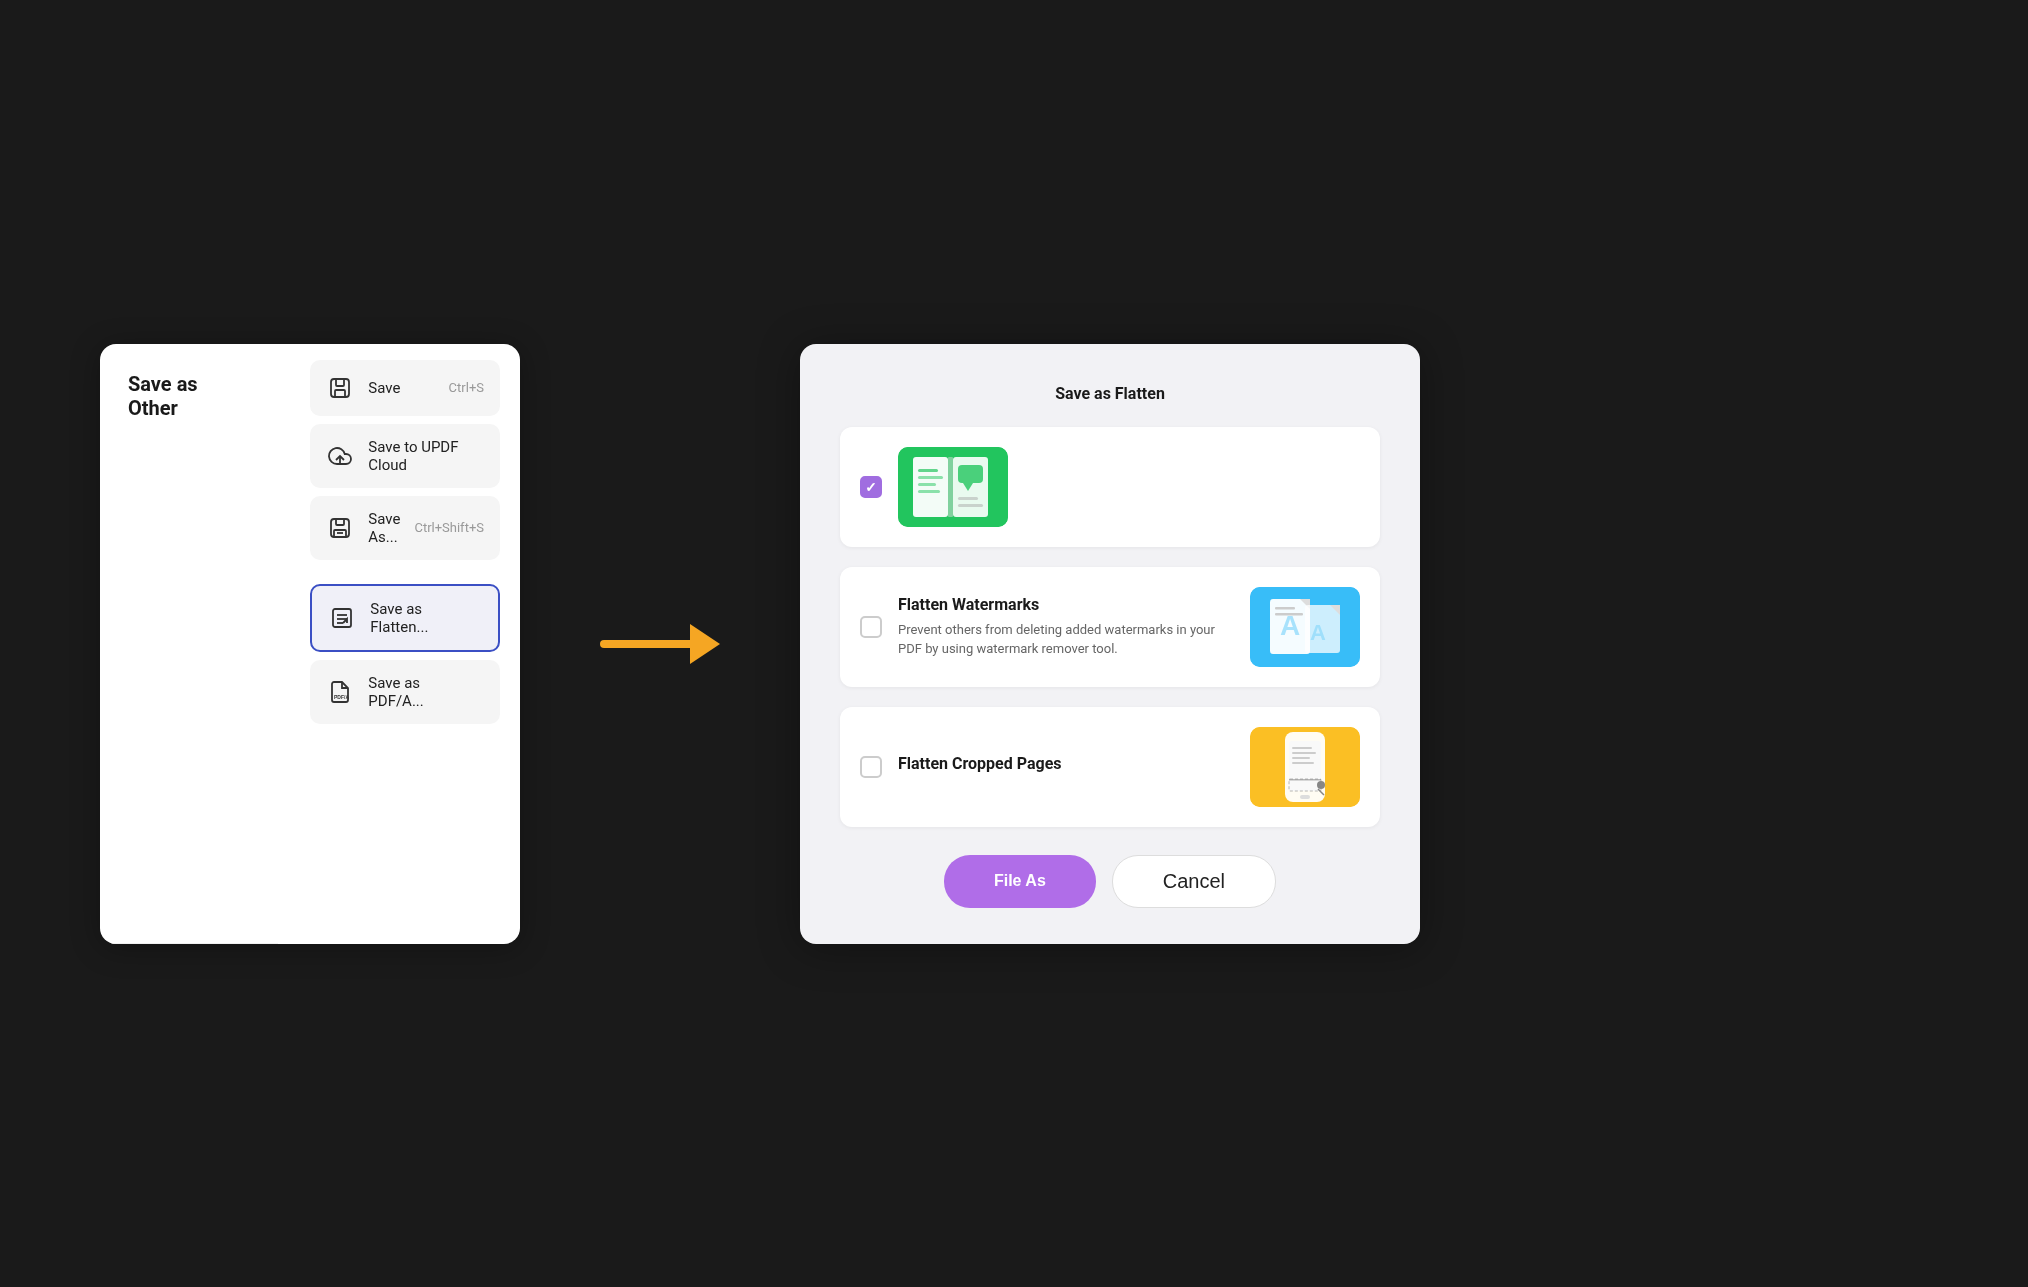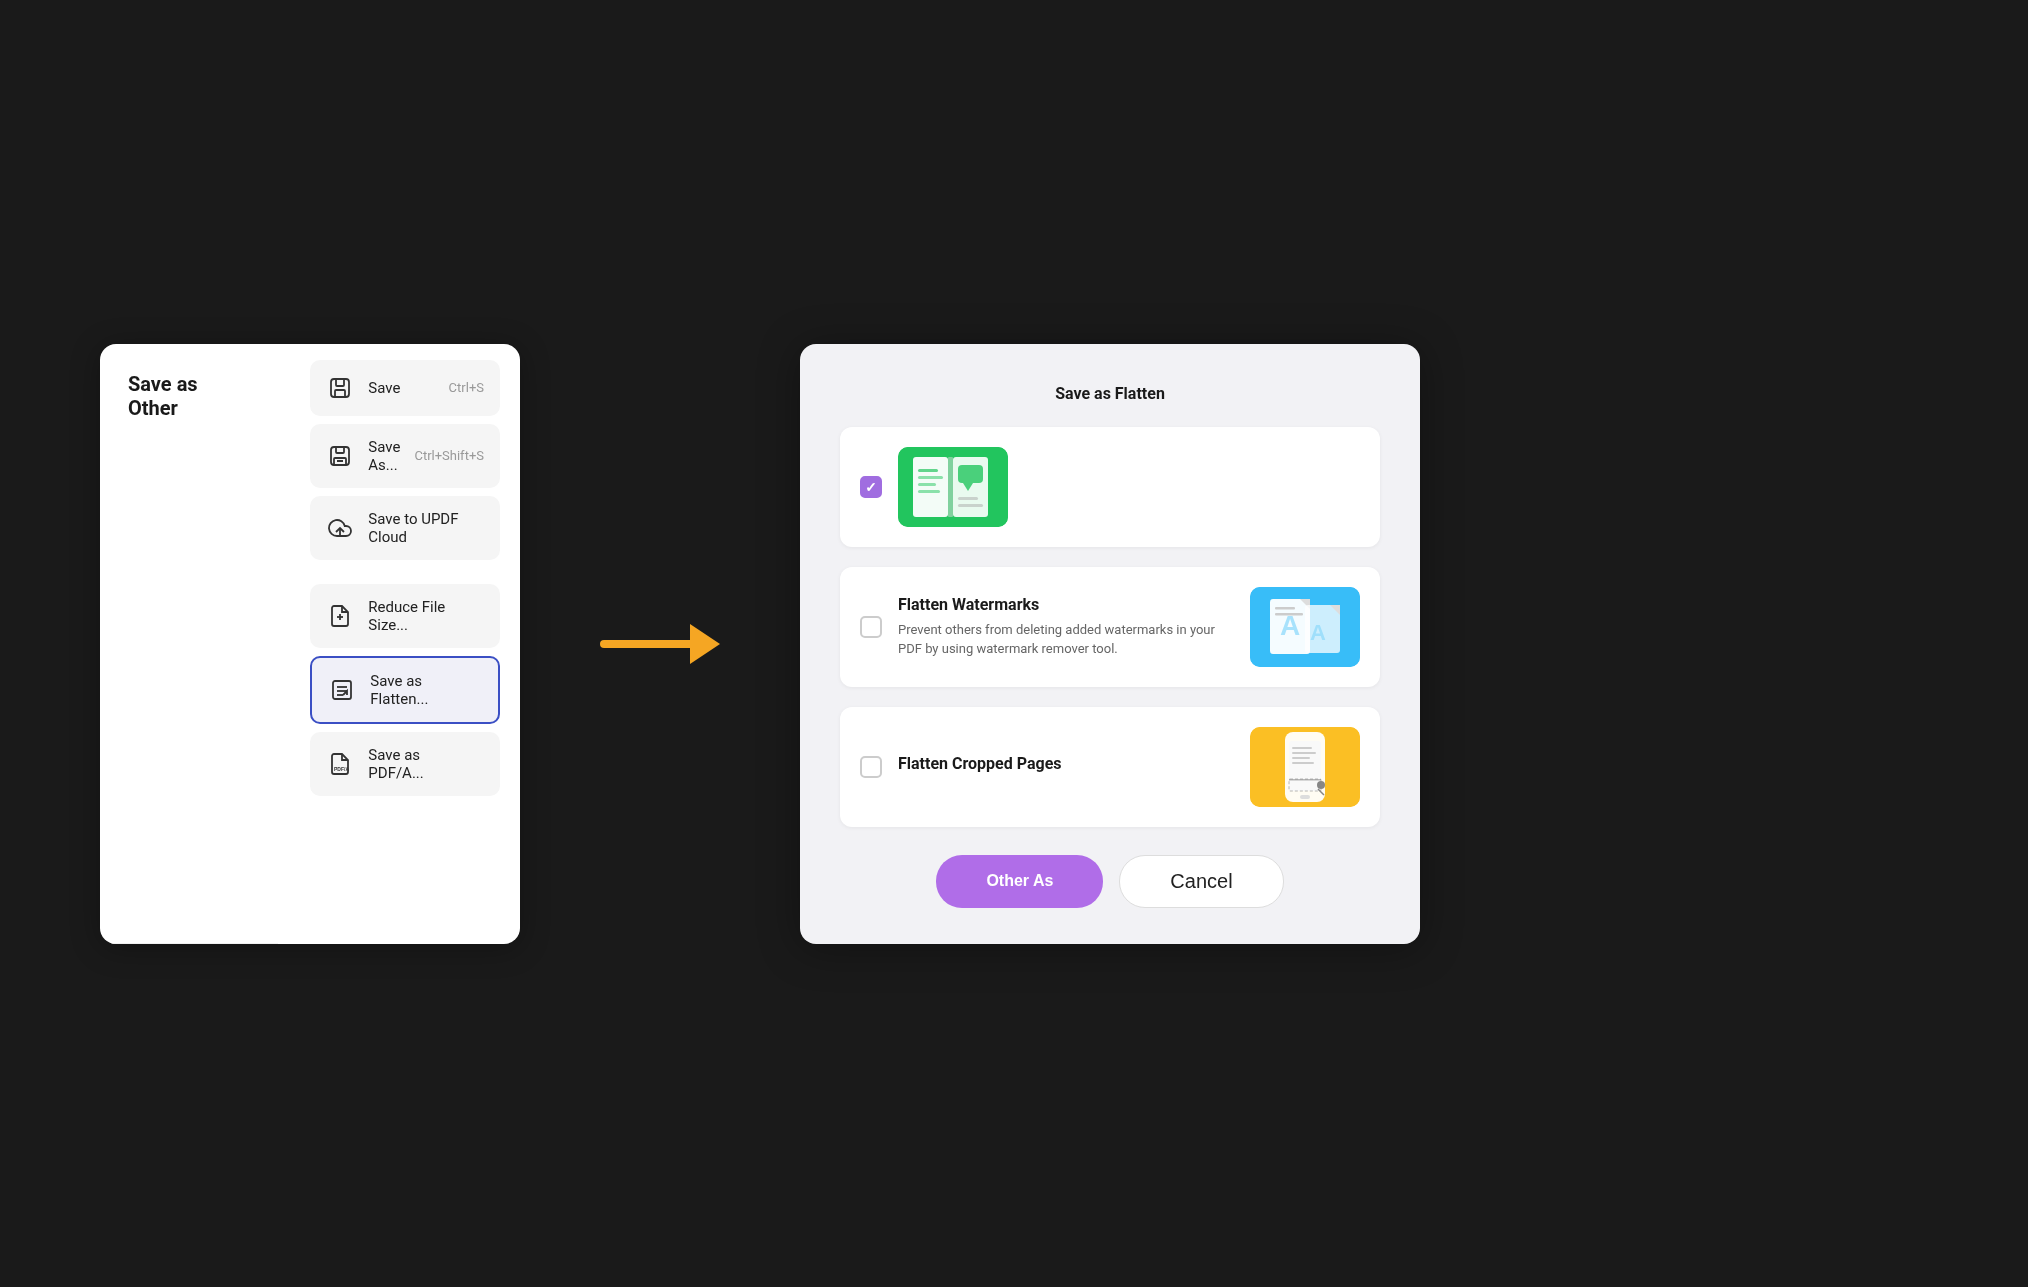--- a/index.html
+++ b/index.html
@@ -286,61 +286,49 @@
       <div class="menu-item">
         <div class="menu-item-icon">
           <svg class="icon-svg" viewBox="0 0 24 24" fill="none" stroke="currentColor" stroke-width="1.8">
             <rect x="3" y="3" width="18" height="18" rx="3" ry="3"></rect>
             <rect x="8" y="3" width="8" height="7" rx="1"></rect>
             <rect x="7" y="14" width="10" height="7" rx="1"></rect>
           </svg>
         </div>
         <span class="menu-item-label">Save</span>
         <span class="menu-item-shortcut">Ctrl+S</span>
+      </div>
+
+      <div class="menu-item">
+        <div class="menu-item-icon">
+          <svg class="icon-svg" viewBox="0 0 24 24" fill="none" stroke="currentColor" stroke-width="1.8">
+            <path d="M18 10h-1.26A8 8 0 1 0 9 20h9a5 5 0 0 0 0-10z"></path>
+            <polyline points="16 16 12 12 8 16"></polyline>
+            <line x1="12" y1="12" x2="12" y2="20"></line>
+          </svg>
+        </div>
+        <span class="menu-item-label">Save to UPDF Cloud</span>
+        <span class="menu-item-shortcut"></span>
       </div>
 
       <div class="menu-item">
         <div class="menu-item-icon">
           <svg class="icon-svg" viewBox="0 0 24 24" fill="none" stroke="currentColor" stroke-width="1.8">
             <rect x="3" y="3" width="18" height="18" rx="3"></rect>
             <rect x="8" y="3" width="8" height="6" rx="1"></rect>
             <rect x="6" y="14" width="12" height="7" rx="1"></rect>
             <line x1="9" y1="17" x2="15" y2="17"></line>
           </svg>
         </div>
         <span class="menu-item-label">Save As...</span>
         <span class="menu-item-shortcut">Ctrl+Shift+S</span>
       </div>
 
-      <div class="menu-item">
-        <div class="menu-item-icon">
-          <svg class="icon-svg" viewBox="0 0 24 24" fill="none" stroke="currentColor" stroke-width="1.8">
-            <path d="M18 10h-1.26A8 8 0 1 0 9 20h9a5 5 0 0 0 0-10z"></path>
-            <polyline points="16 16 12 12 8 16"></polyline>
-            <line x1="12" y1="12" x2="12" y2="20"></line>
-          </svg>
-        </div>
-        <span class="menu-item-label">Save to UPDF Cloud</span>
-        <span class="menu-item-shortcut"></span>
-      </div>
-
       <div class="menu-divider"></div>
 
-      <div class="menu-item">
-        <div class="menu-item-icon">
-          <svg class="icon-svg" viewBox="0 0 24 24" fill="none" stroke="currentColor" stroke-width="1.8">
-            <path d="M14 2H6a2 2 0 0 0-2 2v16a2 2 0 0 0 2 2h12a2 2 0 0 0 2-2V8z"></path>
-            <polyline points="14 2 14 8 20 8"></polyline>
-            <line x1="9" y1="13" x2="15" y2="13"></line>
-            <line x1="12" y1="10" x2="12" y2="16"></line>
-          </svg>
-        </div>
-        <span class="menu-item-label">Reduce File Size...</span>
-        <span class="menu-item-shortcut"></span>
-      </div>
 
       <div class="menu-item active">
         <div class="menu-item-icon">
           <svg class="icon-svg" viewBox="0 0 24 24" fill="none" stroke="currentColor" stroke-width="1.8">
             <rect x="3" y="3" width="18" height="18" rx="2"></rect>
             <line x1="7" y1="9" x2="17" y2="9"></line>
             <line x1="7" y1="13" x2="17" y2="13"></line>
             <line x1="7" y1="17" x2="13" y2="17"></line>
             <polyline points="13 17 17 13 17 17"></polyline>
           </svg>
@@ -451,18 +439,18 @@
           <line x1="68" y1="62" x2="74" y2="68" stroke="#555" stroke-width="1.5" opacity="0.7"></line>
 
           <rect x="39" y="52" width="32" height="12" rx="1" fill="none" stroke="#888" stroke-width="1" stroke-dasharray="3 2" opacity="0.6"></rect>
 
           <rect x="50" y="68" width="10" height="4" rx="2" fill="#ddd"></rect>
         </svg>
       </div>
     </div>
 
     <div class="dialog-actions">
-      <button class="btn-save-as">Other As</button>
+      <button class="btn-save-as">File As</button>
       <button class="btn-cancel">Cancel</button>
     </div>
   </div>
 
 </div>
 
 </body></html>

